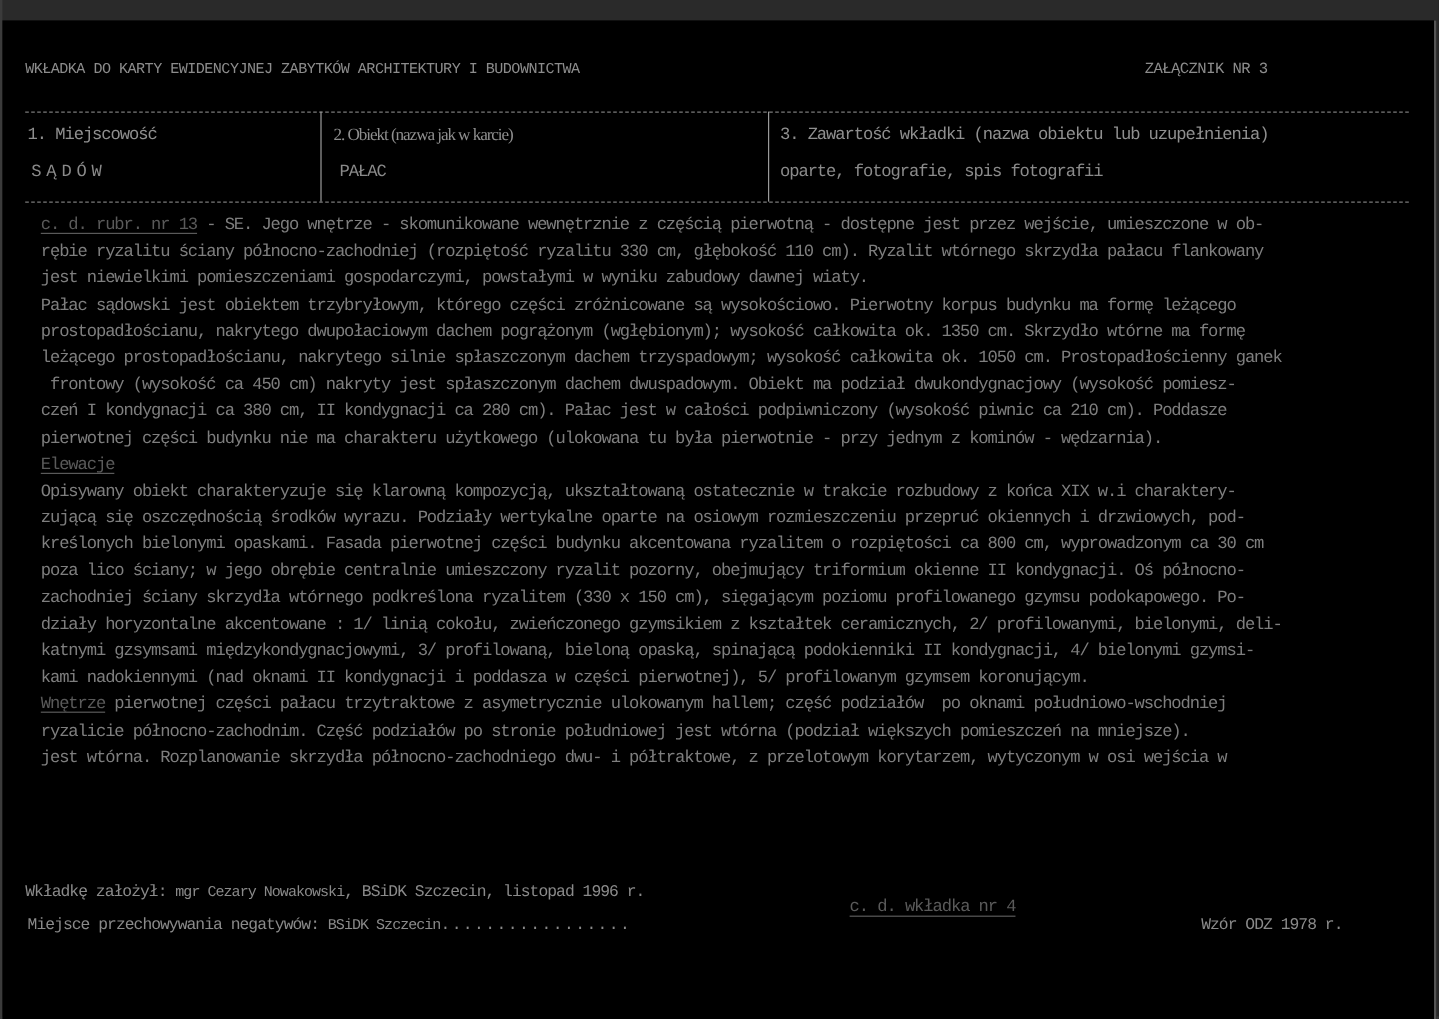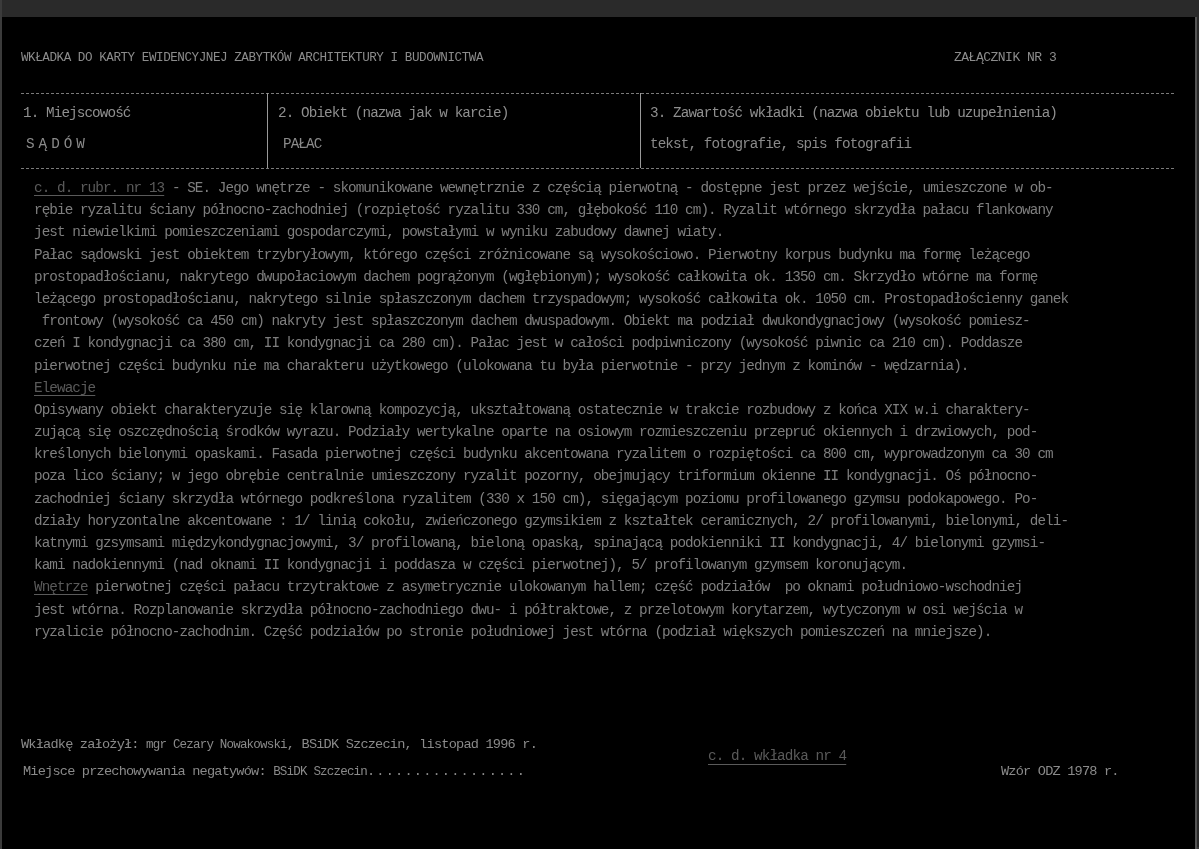--- a/index.html
+++ b/index.html
@@ -68,21 +68,21 @@
     }
     .cell-value {
       position: absolute;
       top: 119px;
       font-size: 14.3px;
       letter-spacing: -0.9px;
       color: #8a8a8a;
     }
     .c1l { left: 21px; text-align: right; }
     .c1v { left: 24px; letter-spacing: 4px; }
-    .c2l { left: 276px; }
+    .c2l { left: 276px; font-family: Liberation Serif, serif; }
     .c2v { left: 281px; }
     .c3l { left: 648px; }
     .c3v { left: 648px; }
 
     .body {
       position: absolute;
       left: 32px;
       top: 160px;
       width: 1145px;
     }
@@ -164,21 +164,21 @@
   <div class="vline v1"></div>
   <div class="vline v2"></div>
 
   <div class="cell-label tw c1l">1. Miejscowość</div>
   <div class="cell-value tw c1v">SĄDÓW</div>
 
   <div class="cell-label tw c2l">2. Obiekt (nazwa jak w karcie)</div>
   <div class="cell-value tw c2v">PAŁAC</div>
 
   <div class="cell-label tw c3l">3. Zawartość wkładki (nazwa obiektu lub uzupełnienia)</div>
-  <div class="cell-value tw c3v">tekst, fotografie, spis fotografii</div>
+  <div class="cell-value tw c3v">oparte, fotografie, spis fotografii</div>
 
   <div class="body">
     <div class="line"><span class="u">c. d. rubr. nr 13</span><span> - SE. Jego wnętrze - skomunikowane wewnętrznie z częścią pierwotną - dostępne jest przez wejście, umieszczone w ob-</span></div>
     <div class="line">rębie ryzalitu ściany północno-zachodniej (rozpiętość ryzalitu 330 cm, głębokość 110 cm). Ryzalit wtórnego skrzydła pałacu flankowany</div>
     <div class="line">jest niewielkimi pomieszczeniami gospodarczymi, powstałymi w wyniku zabudowy dawnej wiaty.</div>
 
     <div class="line">Pałac sądowski jest obiektem trzybryłowym, którego części zróżnicowane są wysokościowo. Pierwotny korpus budynku ma formę leżącego</div>
     <div class="line">prostopadłościanu, nakrytego dwupołaciowym dachem pogrążonym (wgłębionym); wysokość całkowita ok. 1350 cm. Skrzydło wtórne ma formę</div>
     <div class="line">leżącego prostopadłościanu, nakrytego silnie spłaszczonym dachem trzyspadowym; wysokość całkowita ok. 1050 cm. Prostopadłościenny ganek</div>
     <div class="line"> frontowy (wysokość ca 450 cm) nakryty jest spłaszczonym dachem dwuspadowym. Obiekt ma podział dwukondygnacjowy (wysokość pomiesz-</div>
@@ -189,22 +189,22 @@
     <div class="line">Opisywany obiekt charakteryzuje się klarowną kompozycją, ukształtowaną ostatecznie w trakcie rozbudowy z końca XIX w.i charaktery-</div>
     <div class="line">zującą się oszczędnością środków wyrazu. Podziały wertykalne oparte na osiowym rozmieszczeniu przepruć okiennych i drzwiowych, pod-</div>
     <div class="line">kreślonych bielonymi opaskami. Fasada pierwotnej części budynku akcentowana ryzalitem o rozpiętości ca 800 cm, wyprowadzonym ca 30 cm</div>
     <div class="line">poza lico ściany; w jego obrębie centralnie umieszczony ryzalit pozorny, obejmujący triformium okienne II kondygnacji. Oś północno-</div>
     <div class="line">zachodniej ściany skrzydła wtórnego podkreślona ryzalitem (330 x 150 cm), sięgającym poziomu profilowanego gzymsu podokapowego. Po-</div>
     <div class="line">działy horyzontalne akcentowane : 1/ linią cokołu, zwieńczonego gzymsikiem z kształtek ceramicznych, 2/ profilowanymi, bielonymi, deli-</div>
     <div class="line">katnymi gzsymsami międzykondygnacjowymi, 3/ profilowaną, bieloną opaską, spinającą podokienniki II kondygnacji, 4/ bielonymi gzymsi-</div>
     <div class="line">kami nadokiennymi (nad oknami II kondygnacji i poddasza w części pierwotnej), 5/ profilowanym gzymsem koronującym.</div>
 
     <div class="line"><span class="u">Wnętrze</span><span> pierwotnej części pałacu trzytraktowe z asymetrycznie ulokowanym hallem; część podziałów  po oknami południowo-wschodniej</span></div>
+    <div class="line">ryzalicie północno-zachodnim. Część podziałów po stronie południowej jest wtórna (podział większych pomieszczeń na mniejsze).</div>
     <div class="line">jest wtórna. Rozplanowanie skrzydła północno-zachodniego dwu- i półtraktowe, z przelotowym korytarzem, wytyczonym w osi wejścia w</div>
-    <div class="line">ryzalicie północno-zachodnim. Część podziałów po stronie południowej jest wtórna (podział większych pomieszczeń na mniejsze).</div>
   </div>
 
   <div class="footer-1 tw"><span>Wkładkę założył:</span><span> </span><span class="handfill">mgr Cezary Nowakowski</span><span>, BSiDK Szczecin, listopad 1996 r.</span></div>
 
   <div class="footer-cont tw">c. d. wkładka nr 4</div>
 
   <div class="footer-2 tw"><span>Miejsce przechowywania negatywów:</span> <span class="handfill">BSiDK Szczecin</span><span class="dots">.................</span></div>
 
   <div class="footer-wzor tw">Wzór ODZ 1978 r.</div>
 </div>

